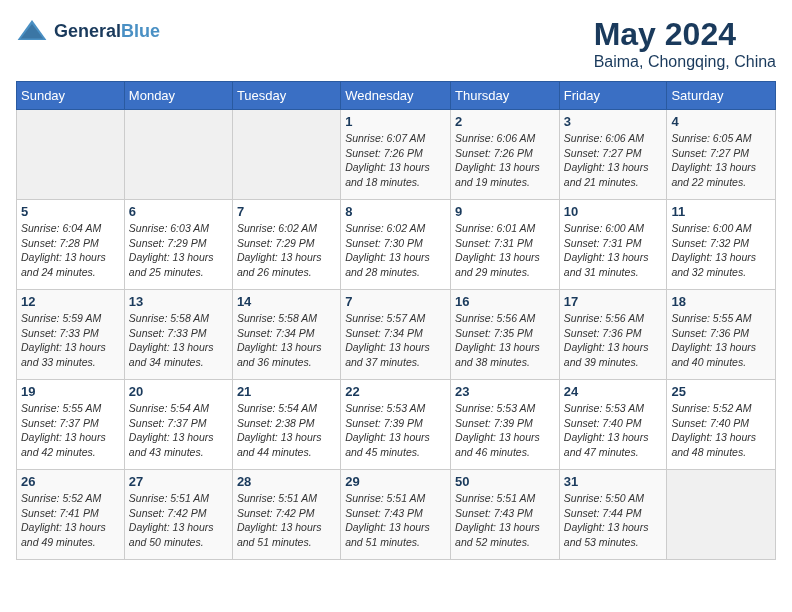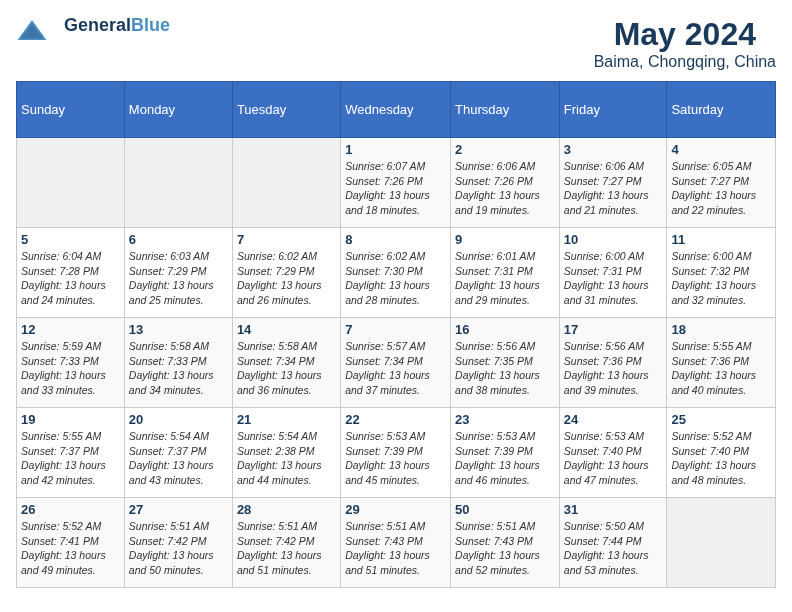--- a/index.html
+++ b/index.html
@@ -11,57 +11,57 @@
       padding: 16px;
     }
     .header {
       display: flex;
       justify-content: space-between;
       align-items: flex-start;
       margin-bottom: 10px;
     }
     .logo {
       display: flex;
-      align-items: flex-start;
-      gap: 16px;
+      align-items: center;
+      gap: 6px;
     }
     .logo-text {
       font-size: 18px;
       font-weight: bold;
       color: #1a3a5c;
       line-height: 1.1;
     }
     .logo-text span {
       color: #4a90c4;
     }
     .logo-icon {
       width: 32px;
       height: 32px;
     }
     .title-block {
-      text-align: center;
+      text-align: left;
     }
     .main-title {
       font-size: 32px;
       font-weight: bold;
       color: #1a3a5c;
     }
     .subtitle {
       font-size: 16px;
       color: #1a3a5c;
     }
     table {
       width: 100%;
       border-collapse: collapse;
       font-size: 11px;
     }
     thead tr th {
       background: #3a6fc4;
       color: #fff;
-      padding: 20px 4px;
+      padding: 6px 4px;
       text-align: left;
       font-size: 13px;
       font-weight: normal;
       border: 1px solid #2a5aa0;
     }
     tbody tr td {
       border: 1px solid #ccc;
       vertical-align: top;
       padding: 4px;
       width: 113px;

